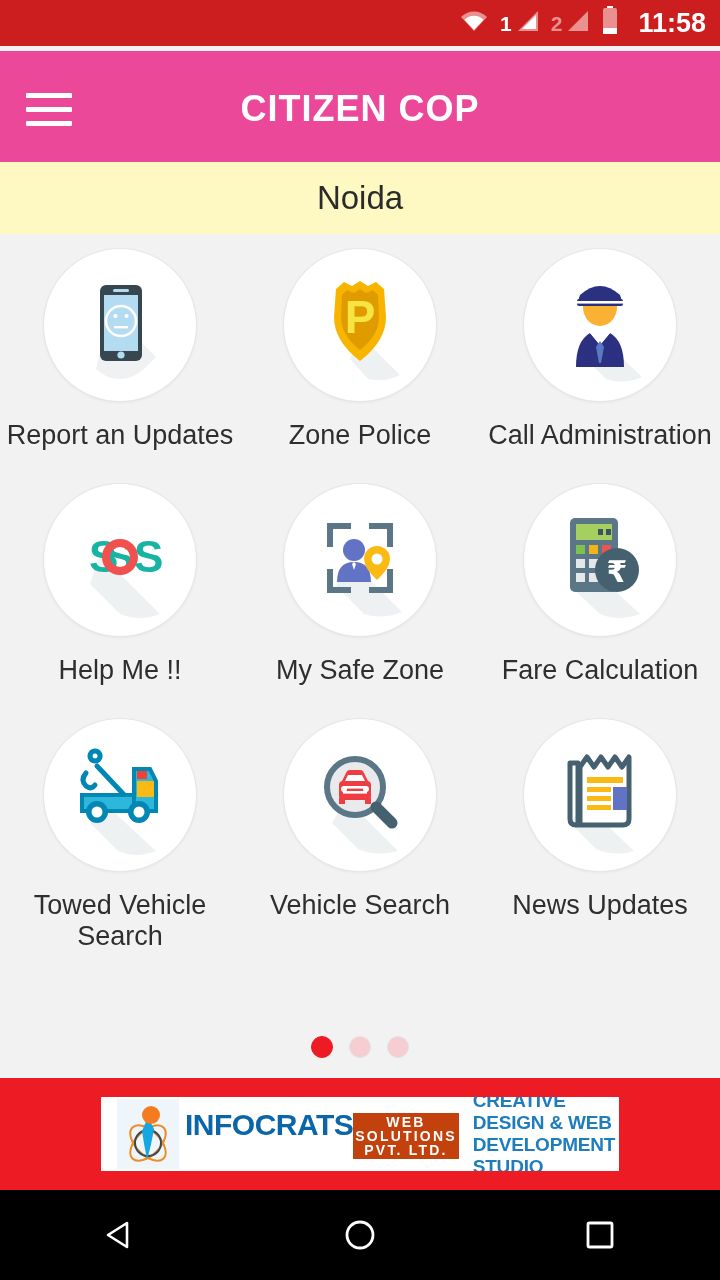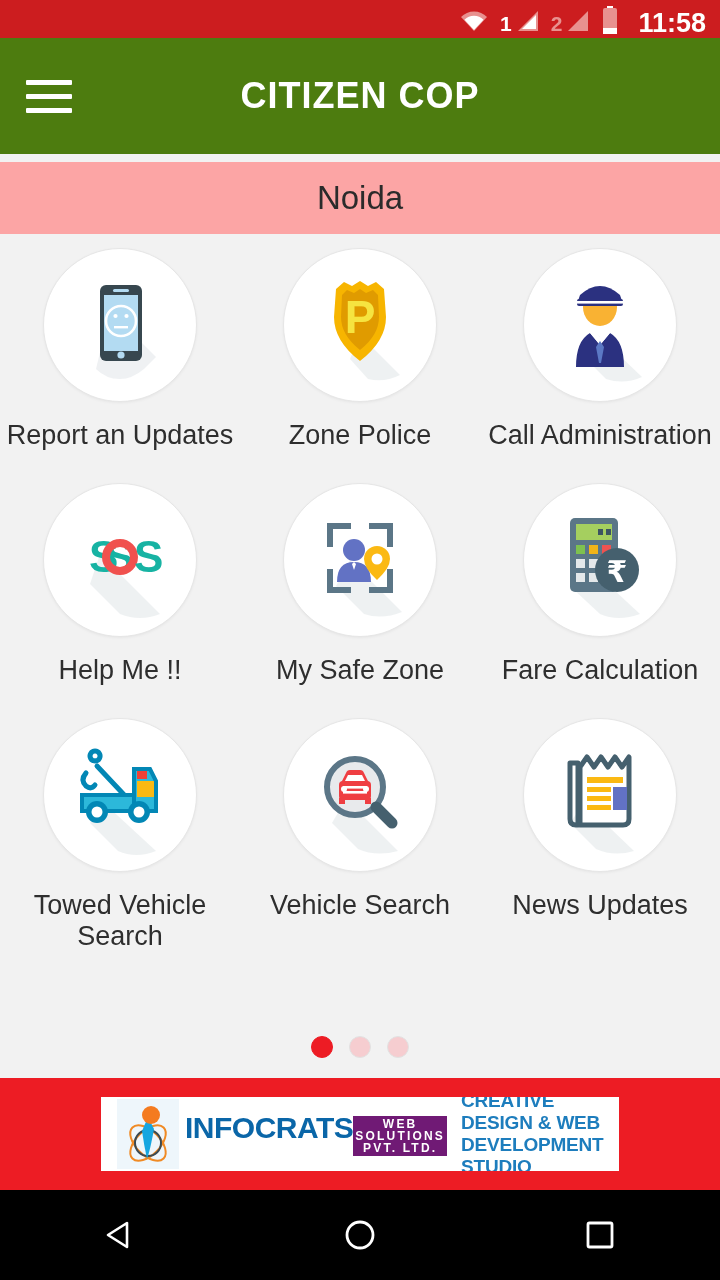--- a/index.html
+++ b/index.html
@@ -53,24 +53,24 @@
     font-size: 27px;
     font-weight: bold;
     letter-spacing: 0px;
     margin-left: 8px;
     line-height: 1;
   }
 
   
   .app-bar {
     position: absolute;
-    top: 38px; left: 0;
+    top: 51px; left: 0;
     width: 720px;
     height: 116px;
-    background: #4d7c0f;
+    background: #ec4899;
     display: flex;
     align-items: center;
   }
   .hamburger {
     width: 64px;
     height: 54px;
     margin-left: 26px;
     display: flex;
     flex-direction: column;
     justify-content: center;
@@ -94,21 +94,21 @@
     letter-spacing: 1px;
     pointer-events: none;
   }
 
   
   .location-bar {
     position: absolute;
     top: 162px; left: 0;
     width: 720px;
     height: 72px;
-    background: #fca5a5;
+    background: #fef9c3;
     display: flex;
     align-items: center;
     justify-content: center;
   }
   .location-name {
     font-size: 33px;
     color: #2b2b2b;
   }
 
   
@@ -209,23 +209,23 @@
     justify-content: center;
   }
   .ad-brand-name {
     font-size: 30px;
     font-weight: bold;
     color: #0a66a8;
     letter-spacing: -0.5px;
     line-height: 1;
   }
   .ad-brand-sub {
-    background: #701a75;
+    background: #c2410c;
     color: #ffffff;
-    font-size: 12px;
+    font-size: 14px;
     font-weight: bold;
     letter-spacing: 2.2px;
     padding: 2px 2px;
     margin-top: 3px;
     line-height: 1;
     text-align: center;
   }
   .ad-tagline {
     margin-left: 14px;
     color: #1d7dbd;

